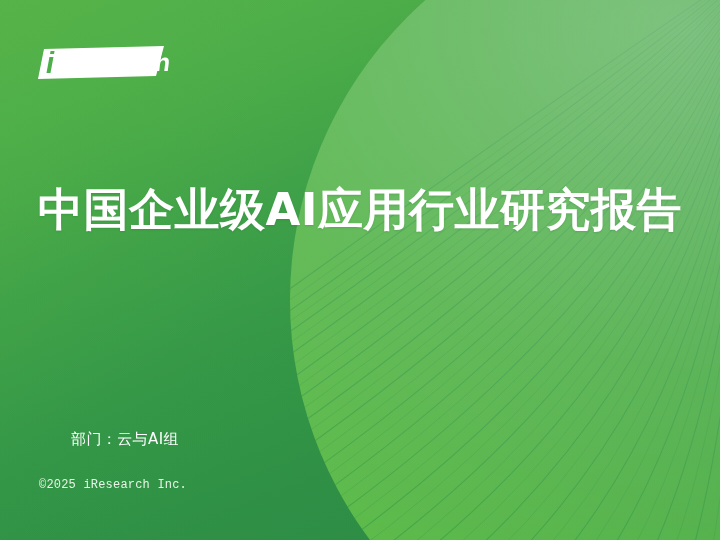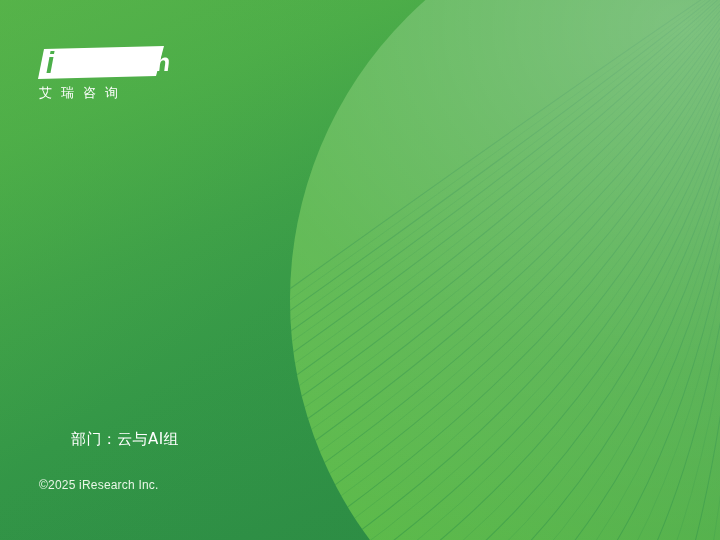--- a/index.html
+++ b/index.html
@@ -113,20 +113,21 @@
     margin-left: 32px;
   }
   .copyright {
     position: absolute;
     left: 39px;
     top: 478px;
     font-size: 12px;
     color: #e8f6e6;
     letter-spacing: 0.2px;
     white-space: nowrap;
+    font-family: Liberation Mono, monospace;
   }
 </style>
 </head>
 <body>
 
 <div id="slide">
 
   <div class="bg-base"></div>
   <div class="bg-base2"></div>
 
@@ -205,20 +206,20 @@
       </g>
     </g>
   </svg>
 
   <div class="logo">
     <svg class="logo-banner" width="130" height="34" viewBox="0 0 130 34">
       <polygon points="8,3 128,0 120,30 2,33" fill="#ffffff"></polygon>
     </svg>
     <span class="logo-i">i</span>
     <span class="logo-word">Research</span>
-    <span class="logo-cn">艾瑞咨询</span>
   </div>
 
+  <div class="title">中国企业级AI应用行业研究报告</div>
 
   <div class="dept">部门：云与AI组</div>
   <div class="copyright">©2025 iResearch Inc.</div>
 
 </div>
 
 </body></html>

